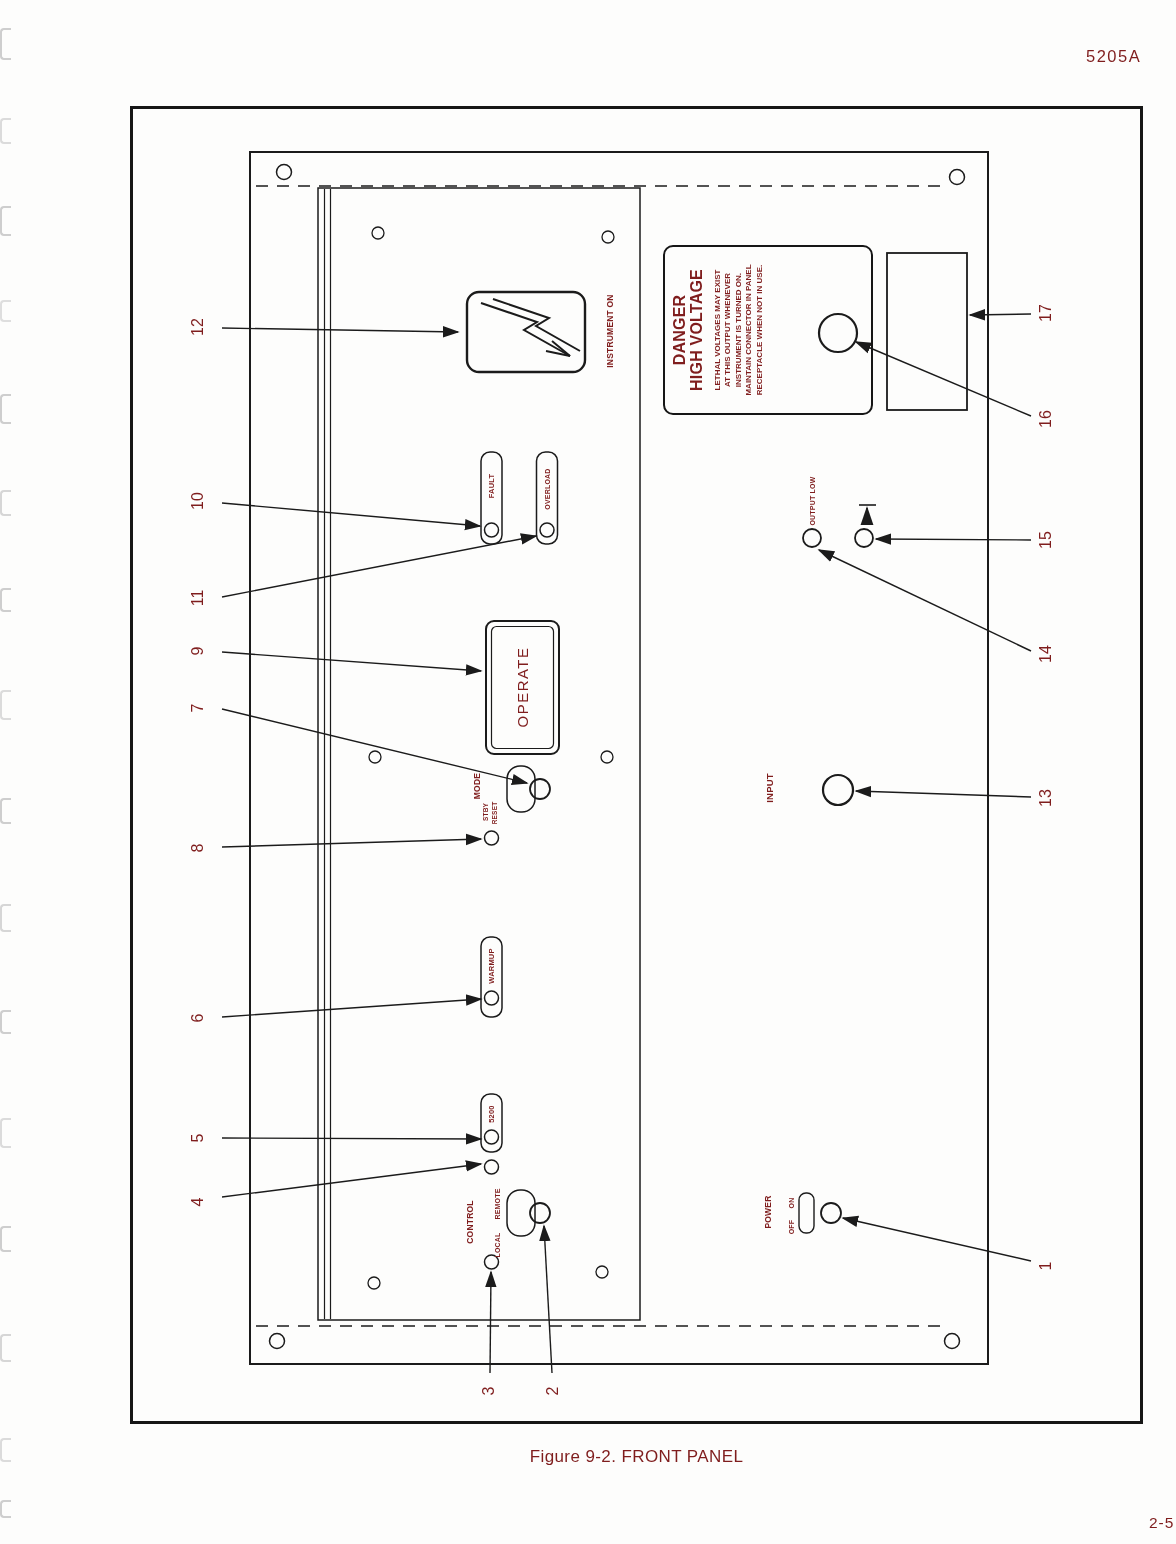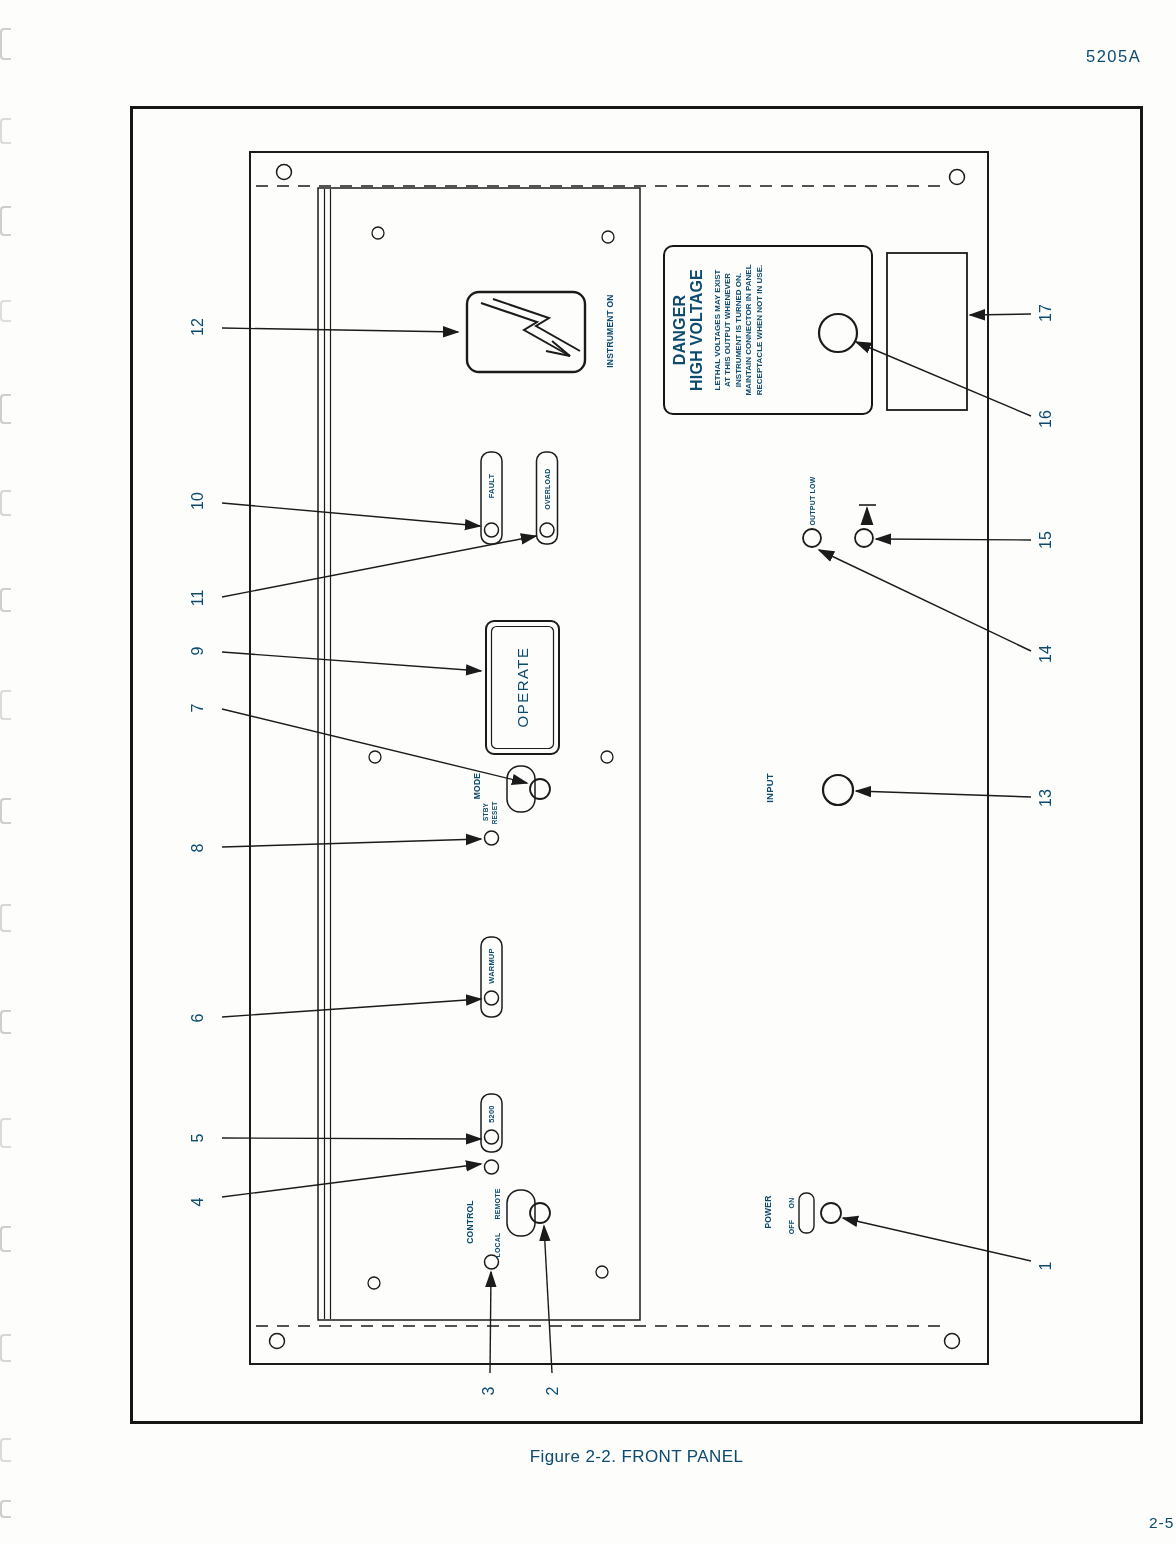--- a/index.html
+++ b/index.html
@@ -2,21 +2,21 @@
 <html><head>
 <meta charset="utf-8">
 <style>
   html,body{margin:0;padding:0;background:#ffffff;}
   .page{
     position:relative;
     width:1176px;height:1544px;
     background:#fdfdfc;
     overflow:hidden;
     font-family:"Liberation Sans",sans-serif;
-    color:#0c4a6e;
+    color:#7f1d1d;
   }
   .figure-frame{
     position:absolute;left:130px;top:106px;width:1013px;height:1318px;
     border:3px solid #161616;box-sizing:border-box;background:transparent;
   }
   svg.linework{position:absolute;left:0;top:0;z-index:2;pointer-events:none;}
   .txt{position:absolute;z-index:3;white-space:nowrap;}
   .vtext{
     position:absolute;z-index:3;white-space:nowrap;
     transform:translate(-50%,-50%) rotate(-90deg);
@@ -64,21 +64,21 @@
   <div class="artifact" style="top:798px;height:26px;"></div>
   <div class="artifact" style="top:904px;height:28px;opacity:.7;"></div>
   <div class="artifact" style="top:1010px;height:24px;"></div>
   <div class="artifact" style="top:1118px;height:30px;opacity:.6;"></div>
   <div class="artifact" style="top:1226px;height:26px;"></div>
   <div class="artifact" style="top:1334px;height:28px;opacity:.7;"></div>
   <div class="artifact" style="top:1438px;height:24px;opacity:.6;"></div>
   <div class="artifact" style="top:1500px;height:18px;"></div>
 
   <div class="txt doc-number">5205A</div>
-  <div class="txt caption">Figure 2-2.  FRONT PANEL</div>
+  <div class="txt caption">Figure 9-2.  FRONT PANEL</div>
   <div class="txt page-number">2-5</div>
 
   <div class="figure-frame"></div>
 
   <svg class="linework" width="1176" height="1544" viewBox="0 0 1176 1544">
     <defs>
       <marker id="ah" viewBox="0 0 10 10" refX="9" refY="5" markerWidth="12" markerHeight="12" orient="auto-start-reverse">
         <path d="M0,1.6 L10,5 L0,8.4 z" fill="#1b1b1b"></path>
       </marker>
     </defs>

